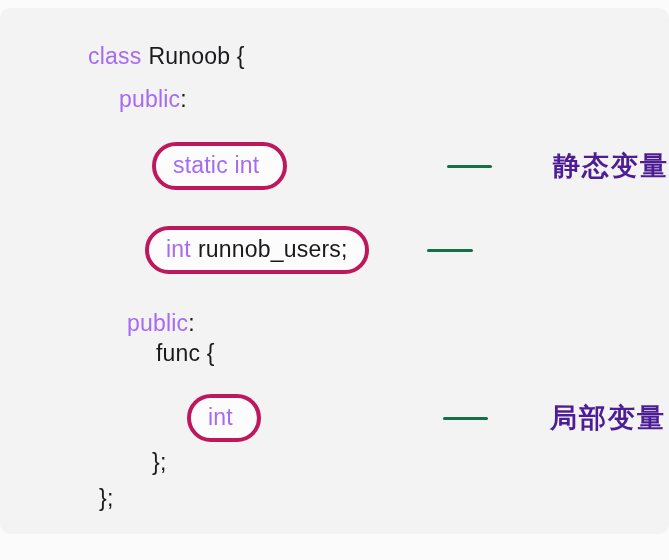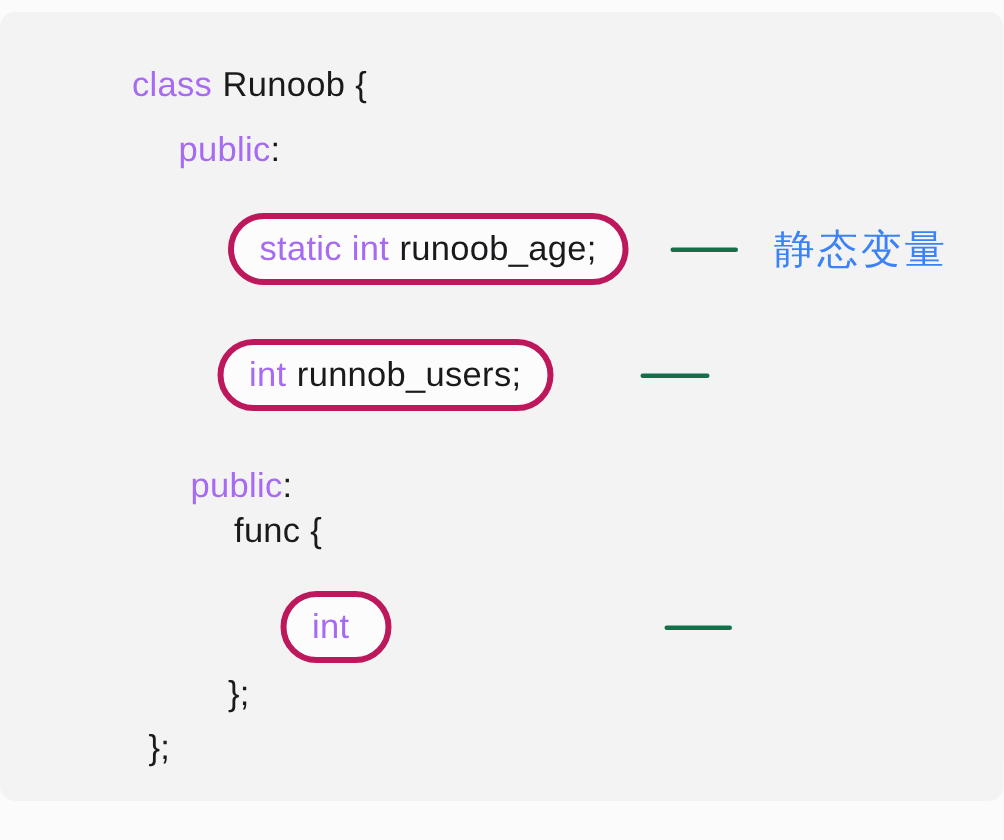--- a/index.html
+++ b/index.html
@@ -28,60 +28,60 @@
     height:48px;box-sizing:border-box;
     padding:0 17px;
     border:4px solid #be185d;border-radius:24px;
     background:#fcfcfd;
   }
   .connector{
     position:absolute;height:3px;background:#156f49;border-radius:2px;
   }
   .cn-label{
     position:absolute;
-    font-size:27px;font-weight:400;color:#3b82f6;
-    letter-spacing:2px;line-height:1.1;white-space:nowrap;
+    font-size:27px;font-weight:700;color:#4c1d95;
+    letter-spacing:2px;line-height:1.1;white-space:nowrap;margin-left:37px;
   }
 </style>
 </head>
 <body>
 
 <div class="canvas">
 
   <div class="panel"></div>
 
   <div class="abs code" style="left:88px;top:44px;">
     <span class="kw sp">class</span><span>Runoob {</span>
   </div>
 
   <div class="abs code" style="left:119px;top:87px;">
     <span class="kw">public</span><span>:</span>
   </div>
 
   <div class="code-box" style="left:152px;top:142px;">
     <span class="code kw sp">static int</span>
-      <span class="code">runoob_age;</span>
   </div>
   <div class="connector" style="left:447px;top:165px;width:45px;"></div>
   <div class="cn-label" style="left:516px;top:152px;">静态变量</div>
 
   <div class="code-box" style="left:145px;top:226px;">
     <span class="code kw sp">int</span>
       <span class="code">runnob_users;</span>
   </div>
   <div class="connector" style="left:427px;top:249px;width:46px;"></div>
 
   <div class="abs code" style="left:127px;top:311px;">
     <span class="kw">public</span><span>:</span>
   </div>
 
   <div class="abs code" style="left:156px;top:341px;">func {</div>
 
   <div class="code-box" style="left:187px;top:394px;">
     <span class="code kw sp">int</span>
   </div>
   <div class="connector" style="left:443px;top:417px;width:45px;"></div>
+  <div class="cn-label" style="left:513px;top:404px;">局部变量</div>
 
   <div class="abs code" style="left:152px;top:450px;">};</div>
 
   <div class="abs code" style="left:99px;top:486px;">};</div>
 
 </div>
 
 </body></html>

